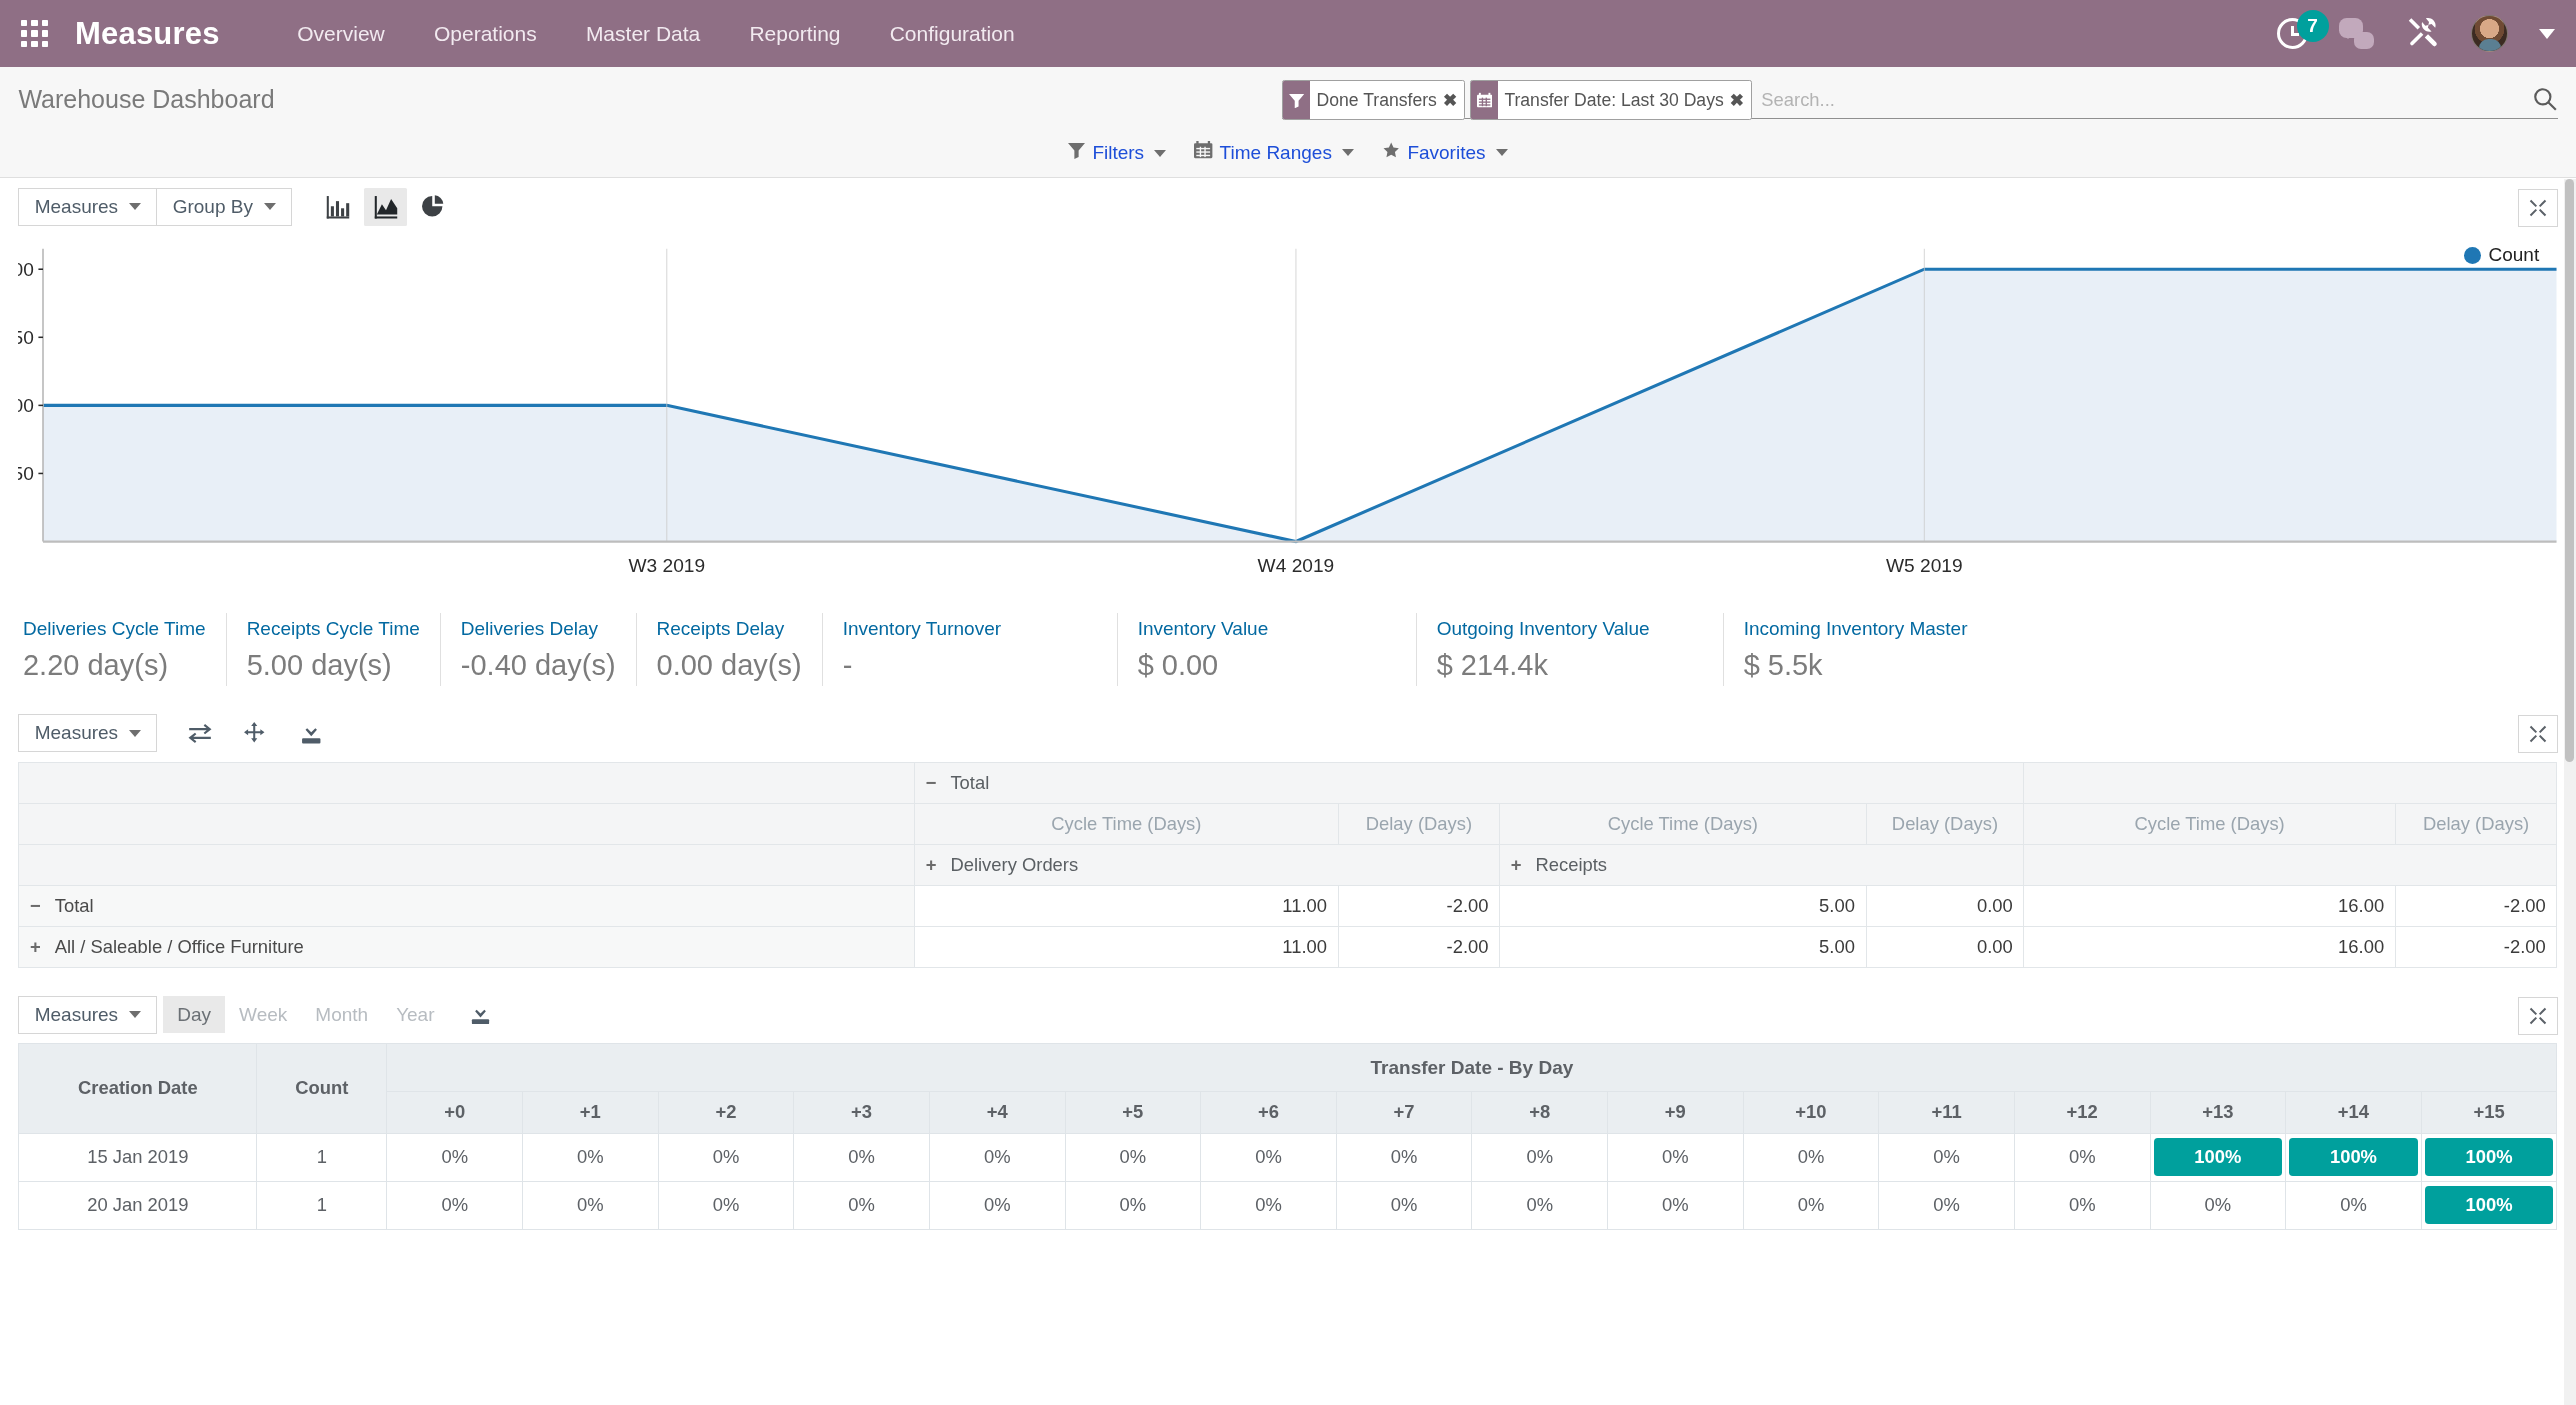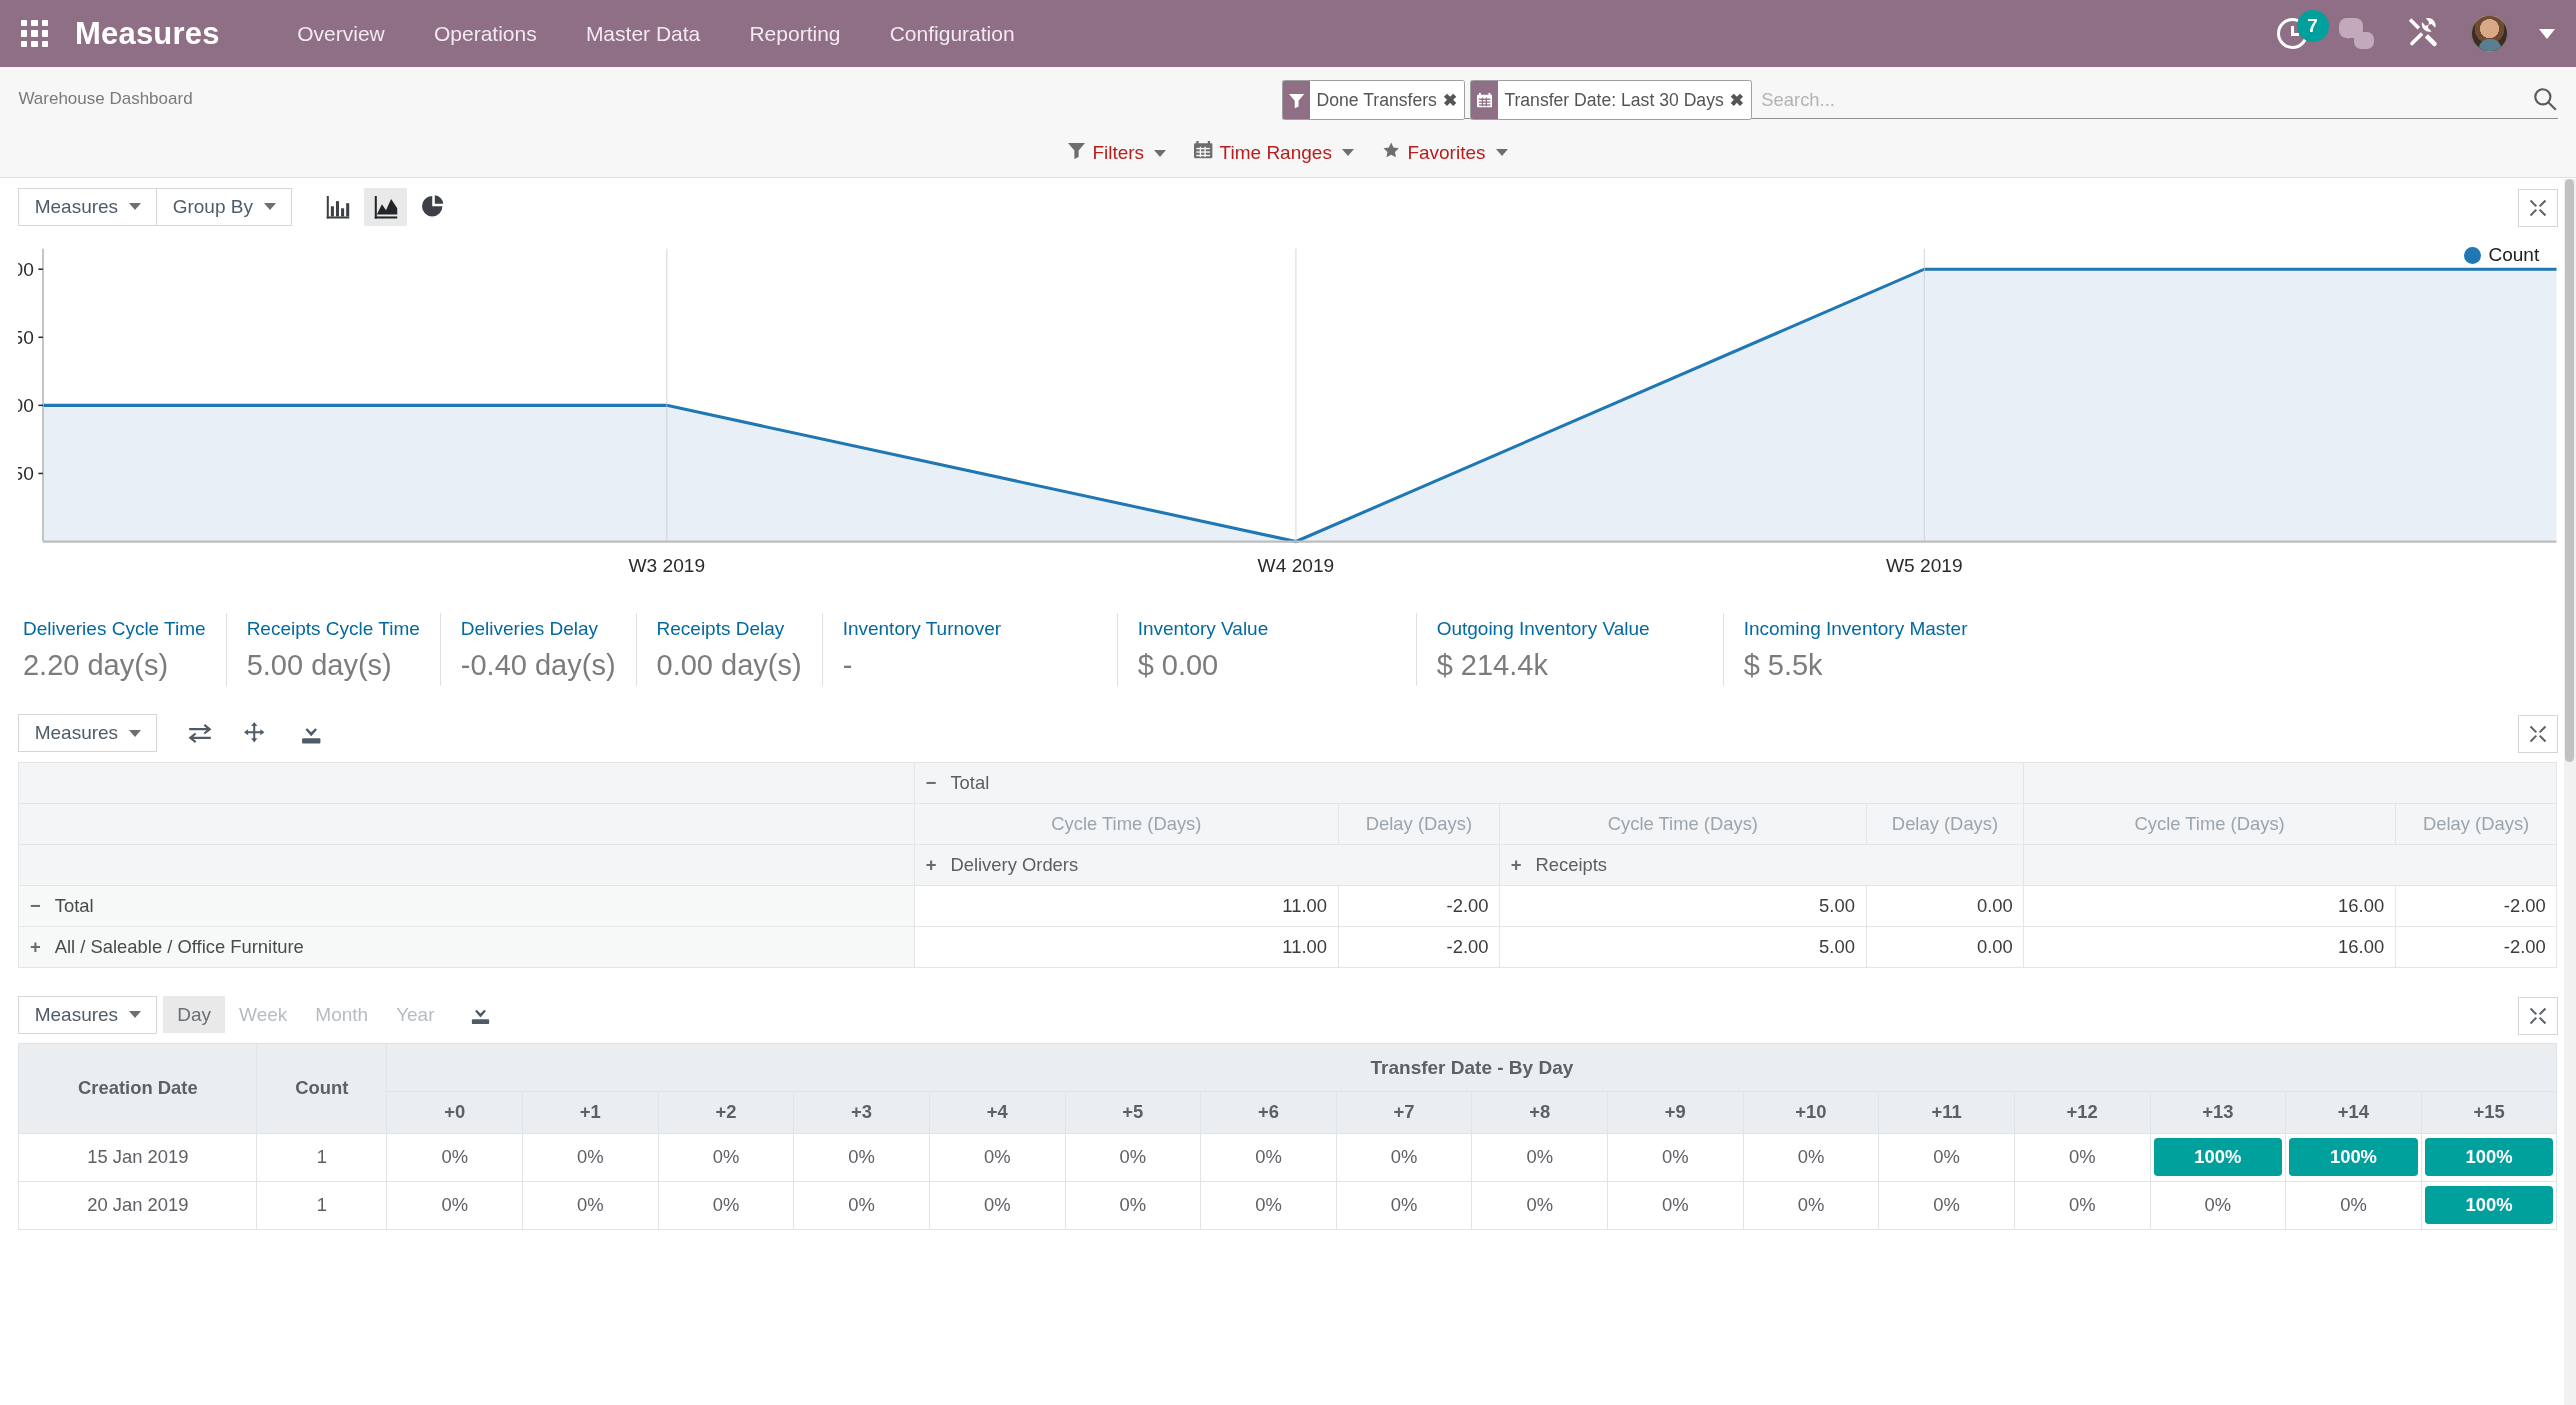--- a/index.html
+++ b/index.html
@@ -52,21 +52,21 @@
   }
   .avatar::after{content:"";position:absolute;left:7.7px;bottom:0;width:21.5px;height:12.3px;background:#5b7f92;border-radius:9.2px 9.2px 0 0;}
   .caret-wh { width:0;height:0;border-left:8.4px solid transparent;border-right:8.4px solid transparent;border-top:10px solid #fff; cursor:pointer;}
 
   
   .ctrl {
     background: #f7f7f7; border-bottom: 0.8px solid #dfdfdf;
     padding: 0; position: relative; height: 111px;
   }
   .ctrl-row1 { display:flex; align-items:center; height: 64px; padding: 0 18.4px; position:relative;}
-  .page-title { color: #7a7a7a; font-size: 17px; font-weight: 400; }
+  .page-title { color: #7a7a7a; font-size: 25px; font-weight: 400; }
   .searchbox {
     position: absolute; left: 1282px; right: 18.4px; top: 15.3px;
     display: flex; align-items: center;
     border-bottom: 0.8px solid #8f8f8f; height: 37px; background: transparent;
   }
   .facet {
     display: flex; align-items: stretch; height: 40px;
     border: 0.8px solid #a0a0a0; border-radius: 2.3px; overflow: hidden;
     margin-right: 4.6px; background: #fff; cursor: pointer;
   }
@@ -79,21 +79,21 @@
   .search-input {
     flex: 1; border: none; outline: none; background: transparent;
     font-size: 18.4px; color: #666; font-family: Liberation Sans, sans-serif;
     padding-left: 4.6px;
   }
   .search-input::placeholder { color: #b3b3b3; }
   .srch-btn { cursor:pointer; padding-left: 7.7px; }
   .ctrl-row2 { display:flex; justify-content:center; align-items:center; gap: 0; height: 44px;}
   .dd-btn {
     display:flex; align-items:center; gap: 7px;
-    color: #b91c1c; font-size: 19px; padding: 4.6px 14px; cursor:pointer;
+    color: #1d4ed8; font-size: 19px; padding: 4.6px 14px; cursor:pointer;
     white-space: nowrap;
   }
   .caret-gr { width:0;height:0;border-left:6.1px solid transparent;border-right:6.1px solid transparent;border-top:7.7px solid #6e6e6e; margin-left:3.1px;}
 
   
   .card { position: relative; background:#fff; }
   .card-toolbar {
     display:flex; align-items:center; padding: 9.2px 18.4px; gap: 0; position:relative; height: 57px;
   }
   .btn-group { display:flex; }

